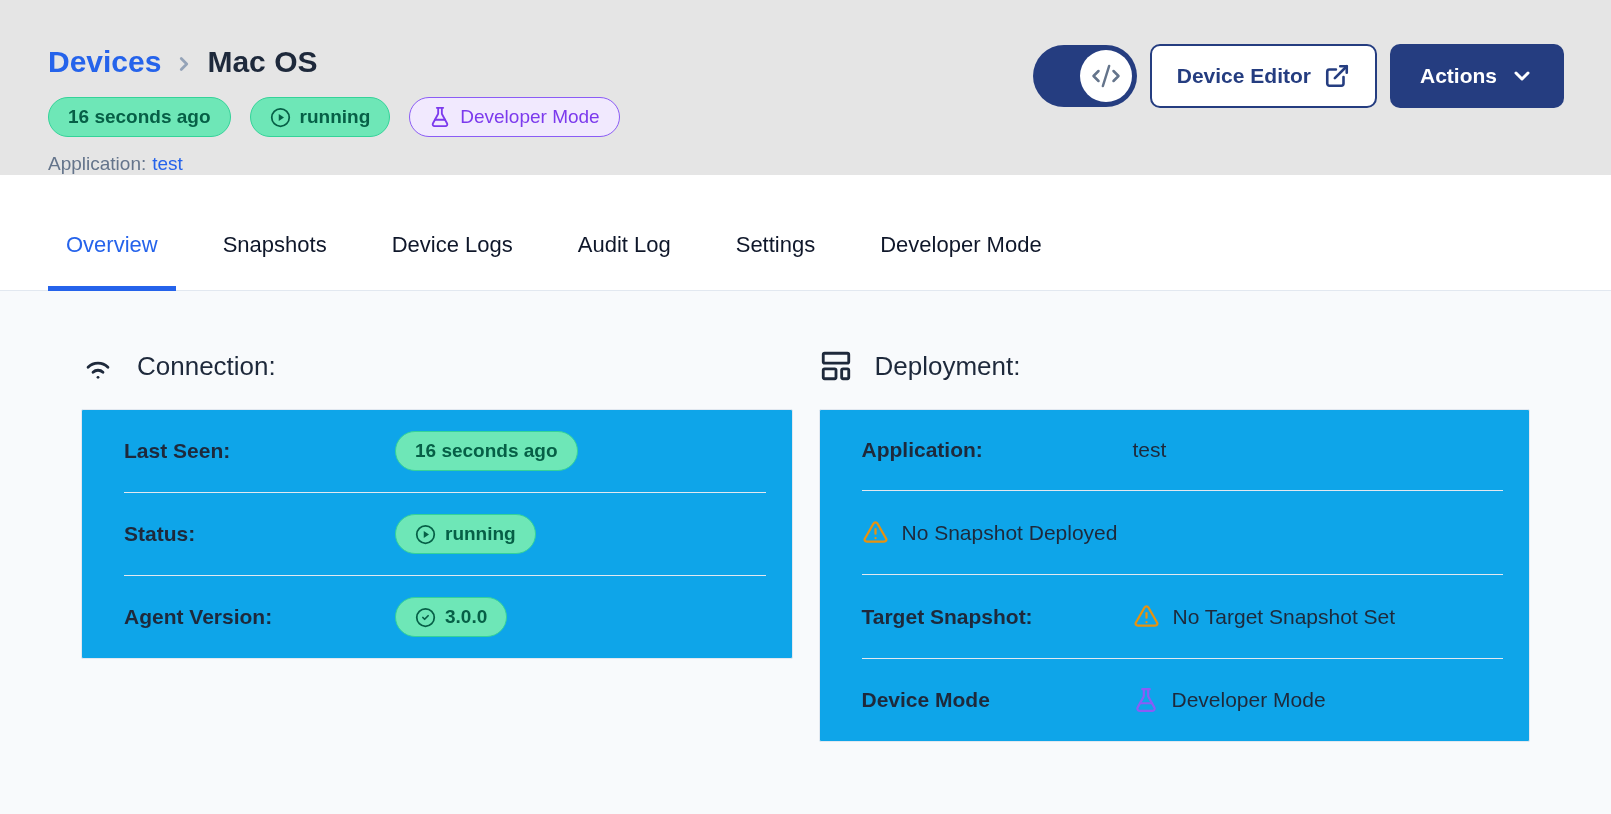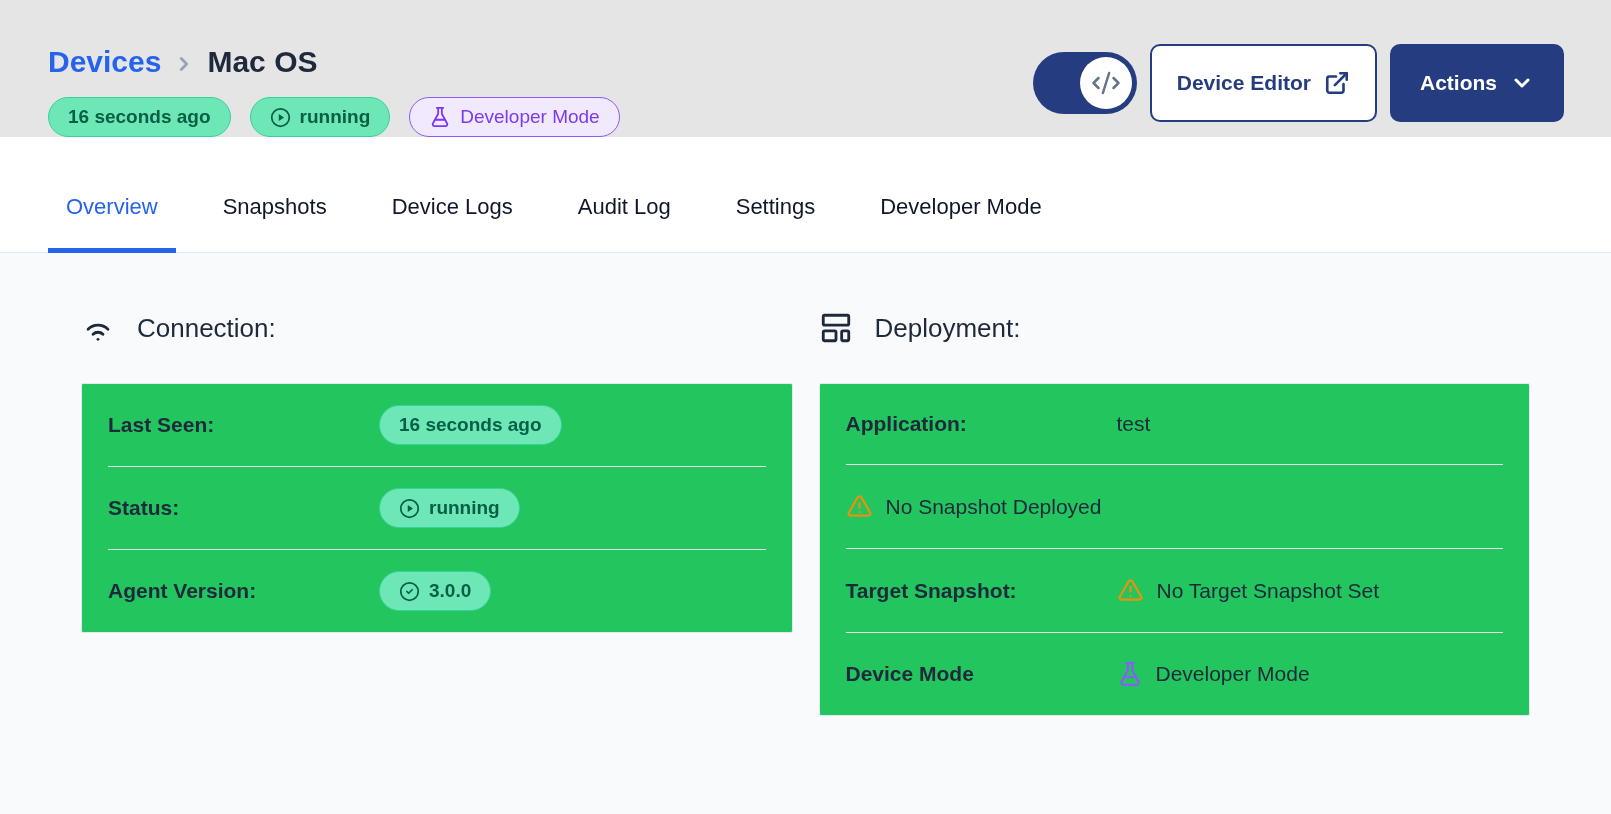--- a/index.html
+++ b/index.html
@@ -19,38 +19,38 @@
   .pill.green  { background:#6ee7b7; border:1.5px solid #34d399; color:#065f46;font-weight:bold; }
   .pill.purple { background:#f1e9fe; border:1.5px solid #8b5cf6; color:#7c3aed; }
   .pill .picn { display:flex; align-items:center; }
 
   .app-row { margin-top:16px; font-size:19px; color:#64748b; }
   .app-row a { color:#2563eb; text-decoration:none; cursor:pointer; margin-left:6px; }
 
   .header-actions { position:absolute; top:44px; right:47px; display:flex; align-items:center; gap:13px; }
   .toggle { width:104px; height:62px; background:#253d80; border-radius:9999px; position:relative; cursor:pointer; flex:0 0 auto; }
   .toggle .knob { position:absolute; top:5px; right:5px; width:52px; height:52px; background:#fff; border-radius:50%; display:flex; align-items:center; justify-content:center; color:#64748b; }
-  .btn { height:78px; border-radius:10px; display:inline-flex; align-items:center; justify-content:center; gap:13px; font-size:21px; font-weight:700; cursor:pointer; white-space:nowrap; }
+  .btn { height:64px; border-radius:10px; display:inline-flex; align-items:center; justify-content:center; gap:13px; font-size:21px; font-weight:700; cursor:pointer; white-space:nowrap; }
   .btn.outline { background:#fff; border:2px solid #253d80; color:#253d80; padding:0 25px; }
   .btn.solid   { background:#253d80; border:none; color:#fff; padding:0 30px; }
 
   
   .tabs { display:flex; align-items:center; gap:29px; margin-top:20px; padding-left:48px; border-bottom:1px solid #e2e8f0; background:#fff; flex:0 0 auto; }
   .tab { font-size:22px; color:#0f172a; padding:37px 18px 32px 18px; position:relative; cursor:pointer; white-space:nowrap; }
   .tab.active { color:#2563eb; }
   .tab.active::after { content:""; position:absolute; left:0; right:0; bottom:-1px; height:5px; background:#2563eb; }
 
   
   .content { flex:1 1 auto; background:#f8fafc; padding:58px 81px 0 81px; }
   .cols { display:grid; grid-template-columns:1fr 1fr; column-gap:26px; }
   .section-head { display:flex; align-items:center; gap:22px; color:#1e293b; }
   .section-head .sicn { display:flex; align-items:center; color:#1e293b; }
   .section-title { font-size:26px; font-weight:400; }
 
-  .card { margin-top:38px; background:#22c55e; border:1px solid #e2e8f0; border-radius:2px; }
+  .card { margin-top:26px; background:#0ea5e9; border:1px solid #e2e8f0; border-radius:2px;padding-left:16px; }
   .row { display:flex; align-items:center; padding:21px 26px; }
   .card.deploy .row { padding:28px 26px; }
   .row-label { width:271px; flex:0 0 auto; font-size:21px; font-weight:700; color:#1e293b; }
   .row-value { display:flex; align-items:center; gap:13px; font-size:21px; color:#1e293b; }
   .divider { height:1px; background:#e2e8f0; margin:0 26px; }
 
   .warn { color:#e8920e; display:flex; align-items:center; }
   .flask-purple { color:#8b5cf6; display:flex; align-items:center; }
 
   svg { display:block; }
@@ -89,20 +89,23 @@
           <svg width="22" height="22" viewBox="0 0 24 24" fill="none" stroke="currentColor" stroke-width="2" stroke-linecap="round" stroke-linejoin="round">
               <path d="M14 2v6a2 2 0 0 0 .245.96l5.51 10.08A2 2 0 0 1 18 22H6a2 2 0 0 1-1.755-2.96l5.51-10.08A2 2 0 0 0 10 8V2"></path>
               <path d="M6.453 15h11.094"></path>
               <path d="M8.5 2h7"></path>
             </svg>
         </span>
         <span>Developer Mode</span>
       </span>
     </div>
 
+    <div class="app-row">
+      <span>Application:</span><a>test</a>
+    </div>
 
     <div class="header-actions">
       <div class="toggle">
         <div class="knob">
           <svg width="30" height="30" viewBox="0 0 24 24" fill="none" stroke="currentColor" stroke-width="2" stroke-linecap="round" stroke-linejoin="round">
               <path d="m18 16 4-4-4-4"></path>
               <path d="m6 8-4 4 4 4"></path>
               <path d="m14.5 4-5 16"></path>
             </svg>
         </div>

